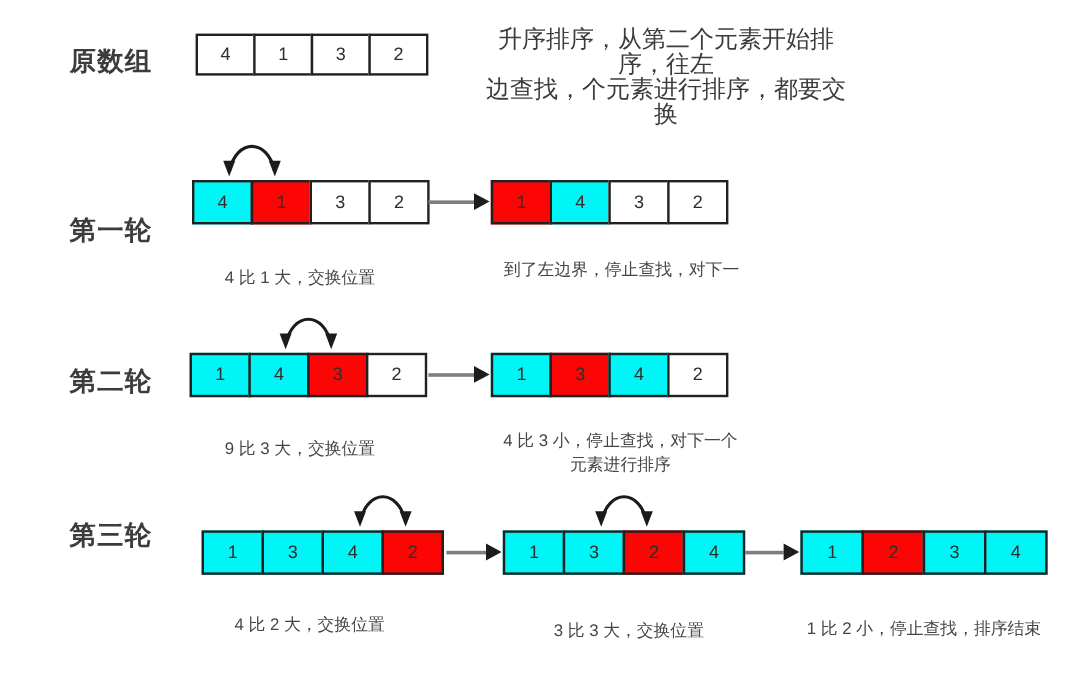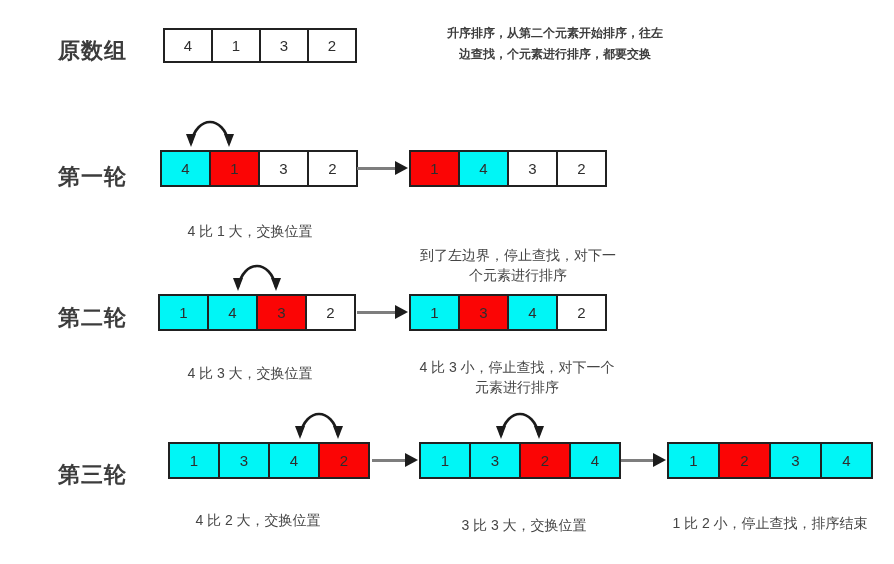--- a/index.html
+++ b/index.html
@@ -6,21 +6,21 @@
   #stage {
     position:relative; width:894px; height:564px; background:#ffffff;
     font-family:"Liberation Sans","DejaVu Sans",sans-serif; overflow:hidden;
   }
   .rlabel {
     position:absolute; left:58px; font-weight:bold; font-size:22px;
     color:#3C3C3C; letter-spacing:1px; white-space:nowrap;
   }
   .desc {
     position:absolute; left:400px; top:23px; width:310px; text-align:center;
-    font-size:12px; line-height:21px; color:#3C3C3C;font-weight:bold;
+    font-size:20px; line-height:21px; color:#3C3C3C;
   }
   .array { position:absolute; display:flex; }
   .cell {
     box-sizing:border-box; height:37px; border:2px solid #212121; margin-left:-2px;
     display:flex; align-items:center; justify-content:center;
     font-size:15px; color:#2E2E2E; background:#ffffff;
   }
   .cell:first-child { margin-left:0; }
   .w50 { width:50px; height:35px; }
   .w51 { width:51px; }
@@ -51,21 +51,21 @@
     <div class="cell w50" data-color="white">4</div>
     <div class="cell w50" data-color="white">1</div>
     <div class="cell w50" data-color="white">3</div>
     <div class="cell w50" data-color="white">2</div>
   </div>
   <div class="desc">
     <div>升序排序，从第二个元素开始排序，往左</div>
     <div>边查找，个元素进行排序，都要交换</div>
   </div>
 
-  <div class="rlabel" style="top:162px;">第一轮</div>
+  <div class="rlabel" style="top:177px;">第一轮</div>
 
   <svg class="arc" style="left:184px; top:113px;" viewBox="0 0 52 36">
     <path d="M7,30 C13,2 39,2 45,30" fill="none" stroke="#1B1B1B" stroke-width="2.6"></path>
     <polygon points="2,21 12,21 7,34" fill="#1B1B1B"></polygon>
     <polygon points="40,21 50,21 45,34" fill="#1B1B1B"></polygon>
   </svg>
 
   <div class="array" style="left:160px; top:150px;">
     <div class="cell w51" data-color="cyan">4</div>
     <div class="cell w51" data-color="red">1</div>
@@ -81,23 +81,22 @@
   <div class="array" style="left:409px; top:150px;">
     <div class="cell w51" data-color="red">1</div>
     <div class="cell w51" data-color="cyan">4</div>
     <div class="cell w51" data-color="white">3</div>
     <div class="cell w51" data-color="white">2</div>
   </div>
 
   <div class="caption" style="left:130px; top:221px; width:240px;">
     <div>4 比 1 大，交换位置</div>
   </div>
-  <div class="caption" style="left:388px; top:214px; width:260px;margin-top:31px;">
+  <div class="caption" style="left:388px; top:214px; width:260px;">
     <div>到了左边界，停止查找，对下一</div>
-    <div>个元素进行排序</div>
   </div>
 
   <div class="rlabel" style="top:303px;">第二轮</div>
 
   <svg class="arc" style="left:231px; top:257px;" viewBox="0 0 52 36">
     <path d="M7,30 C13,2 39,2 45,30" fill="none" stroke="#1B1B1B" stroke-width="2.6"></path>
     <polygon points="2,21 12,21 7,34" fill="#1B1B1B"></polygon>
     <polygon points="40,21 50,21 45,34" fill="#1B1B1B"></polygon>
   </svg>
 
@@ -114,28 +113,28 @@
   </div>
 
   <div class="array" style="left:409px; top:294px;">
     <div class="cell w51" data-color="cyan">1</div>
     <div class="cell w51" data-color="red">3</div>
     <div class="cell w51" data-color="cyan">4</div>
     <div class="cell w51" data-color="white">2</div>
   </div>
 
   <div class="caption" style="left:130px; top:363px; width:240px;">
-    <div>4 比 3 大，交换位置</div>
+    <div>9 比 3 大，交换位置</div>
   </div>
   <div class="caption" style="left:387px; top:357px; width:260px;">
     <div>4 比 3 小，停止查找，对下一个</div>
     <div>元素进行排序</div>
   </div>
 
-  <div class="rlabel" style="top:460px;">第三轮</div>
+  <div class="rlabel" style="top:431px;">第三轮</div>
 
   <svg class="arc" style="left:293px; top:405px;" viewBox="0 0 52 36">
     <path d="M7,30 C13,2 39,2 45,30" fill="none" stroke="#1B1B1B" stroke-width="2.6"></path>
     <polygon points="2,21 12,21 7,34" fill="#1B1B1B"></polygon>
     <polygon points="40,21 50,21 45,34" fill="#1B1B1B"></polygon>
   </svg>
   <svg class="arc" style="left:494px; top:405px;" viewBox="0 0 52 36">
     <path d="M7,30 C13,2 39,2 45,30" fill="none" stroke="#1B1B1B" stroke-width="2.6"></path>
     <polygon points="2,21 12,21 7,34" fill="#1B1B1B"></polygon>
     <polygon points="40,21 50,21 45,34" fill="#1B1B1B"></polygon>

